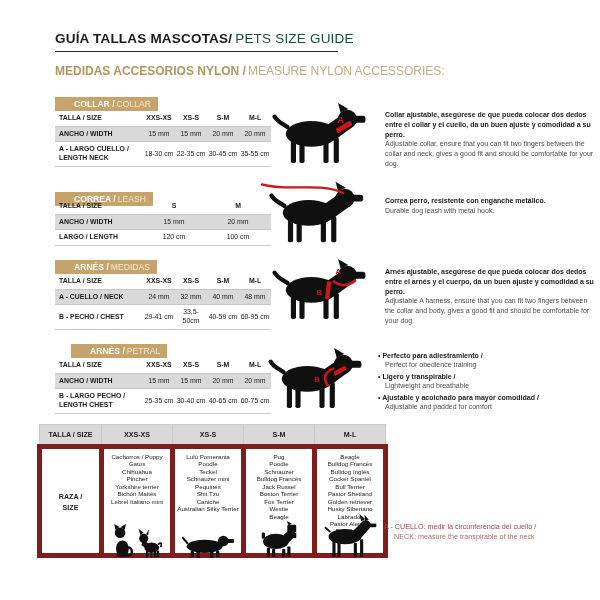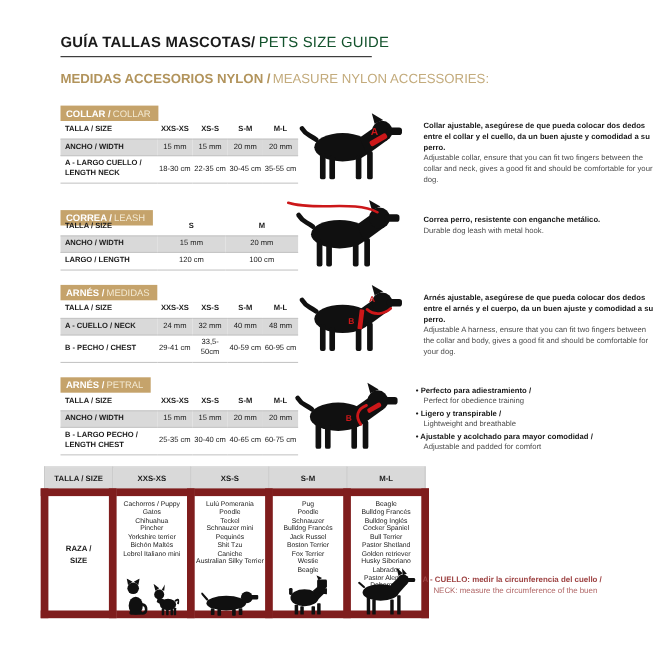--- a/index.html
+++ b/index.html
@@ -9,21 +9,21 @@
 
   
   .title{left:55px;top:31px;font-size:13.5px;font-weight:bold;letter-spacing:.2px;
          padding-bottom:5px;border-bottom:1.5px solid #2a2a2a;width:283px;white-space:nowrap;}
   .title .en{font-weight:400;margin-left:3px;color:#14532d;}
   .subtitle{left:55px;top:64px;font-size:12px;font-weight:bold;color:#b2945c;white-space:nowrap;}
   .subtitle .en{font-weight:400;color:#c3ab7c;margin-left:2px;}
 
   
   .badge{background:#c5a36b;color:#fff;font-size:8.6px;font-weight:bold;
-         padding:2px 7px 2px 5px;display:inline-block;white-space:nowrap;}
+         padding:2px 7px 2px 19px;display:inline-block;white-space:nowrap;}
   .badge .en{font-weight:400;color:#f3e9d2;margin-left:2px;}
 
   
   table.sizes{border-collapse:collapse;table-layout:fixed;width:216px;font-size:6.9px;}
   table.sizes th,table.sizes td{border-bottom:1px solid #c6c6c6;text-align:center;
          padding:3px 1px;font-weight:normal;line-height:1.25;}
   table.sizes tr.hrow th{font-weight:bold;}
   table.sizes .lbl{text-align:left;font-weight:bold;padding-left:4px;}
   table.sizes tr.shade td{background:#d9d9d9;}
 
@@ -32,30 +32,30 @@
   .desc .es{font-weight:bold;color:#1a1a1a;}
   .desc .en{color:#4a4a4a;}
   .bullets{left:378px;width:215px;font-size:7px;line-height:1.35;}
   .bullets .es{font-weight:bold;}
   .bullets .en{color:#4a4a4a;padding-left:7px;margin-bottom:2px;}
 
   
   table.breeds{border-collapse:collapse;table-layout:fixed;font-size:6.2px;}
   table.breeds th{background:#d9d9d9;border:1px solid #c9c9c9;font-size:7.1px;
          font-weight:bold;height:17px;padding:1px;}
-  table.breeds td{border:7px solid #7f1d1d;vertical-align:top;position:relative;
+  table.breeds td{border:5px solid #7f1d1d;vertical-align:top;position:relative;
          height:100px;padding:4px 1px 0 1px;}
   table.breeds td.rz{vertical-align:middle;text-align:center;font-weight:bold;font-size:7.1px;line-height:1.5;}
   .blist div{text-align:center;line-height:1.2;white-space:nowrap;overflow:hidden;}
   .sil{position:absolute;left:0;right:0;bottom:-5px;text-align:center;}
   .sil svg{display:inline-block;vertical-align:bottom;margin:0 1px;}
 
   
   .notes{left:384px;top:522px;width:212px;font-size:7.2px;line-height:1.45;color:#9e4343;}
-  .notes .es{font-weight:bold;}
+  .notes .es{font-weight:normal;}
   .notes .en{padding-left:10px;color:#b06666;}
 
   svg .ink{fill:#101010;}
   svg .ink-st{stroke:#101010;fill:none;stroke-linecap:round;}
   svg .red{fill:#cc1719;}
   svg .red-st{stroke:#cc1719;fill:none;stroke-linecap:round;}
   svg text.red{font-family:"Liberation Sans",sans-serif;font-weight:bold;}
 </style>
 </head>
 <body>
@@ -223,21 +223,21 @@
   <path class="red-st" stroke-width="3" d="M72 28 C80 35 90 33 97 27"></path>
   <rect class="red" x="63" y="28" width="5" height="21" rx="1" transform="rotate(7 65 38)"></rect>
   <text class="red" x="74" y="20" font-size="9">A</text>
   <text class="red" x="52" y="44" font-size="9">B</text>
 </svg>
 <div class="desc abs" style="top:267px">
   <div class="es">Arnés ajustable, asegúrese de que pueda colocar dos dedos entre el arnés y el cuerpo, da un buen ajuste y comodidad a su perro.</div>
   <div class="en">Adjustable A harness, ensure that you can fit two fingers between the collar and body, gives a good fit and should be comfortable for your dog.</div>
 </div>
 
-<div class="abs" style="left:55px;top:340px">
+<div class="abs" style="left:71px;top:340px">
   <span class="badge"><span>ARNÉS /</span><span class="en">PETRAL</span></span>
 </div>
 <table class="sizes abs" style="left:55px;top:358px">
   <colgroup>
       <col style="width:88px">
       <col>
       <col>
       <col>
       <col>
     </colgroup>
@@ -435,14 +435,14 @@
           <path class="ink-st" stroke-width="3" d="M10 28 L3 22"></path>
         </svg>
       </div>
     </td>
   </tr>
 </tbody>
   </table>
 
 <div class="notes abs">
   <div class="es">A - CUELLO: medir la circunferencia del cuello /</div>
-  <div class="en">NECK: measure the circumference of the buen</div>
+  <div class="en">NECK: measure the transpirable of the neck</div>
 </div>
 
 </body></html>

